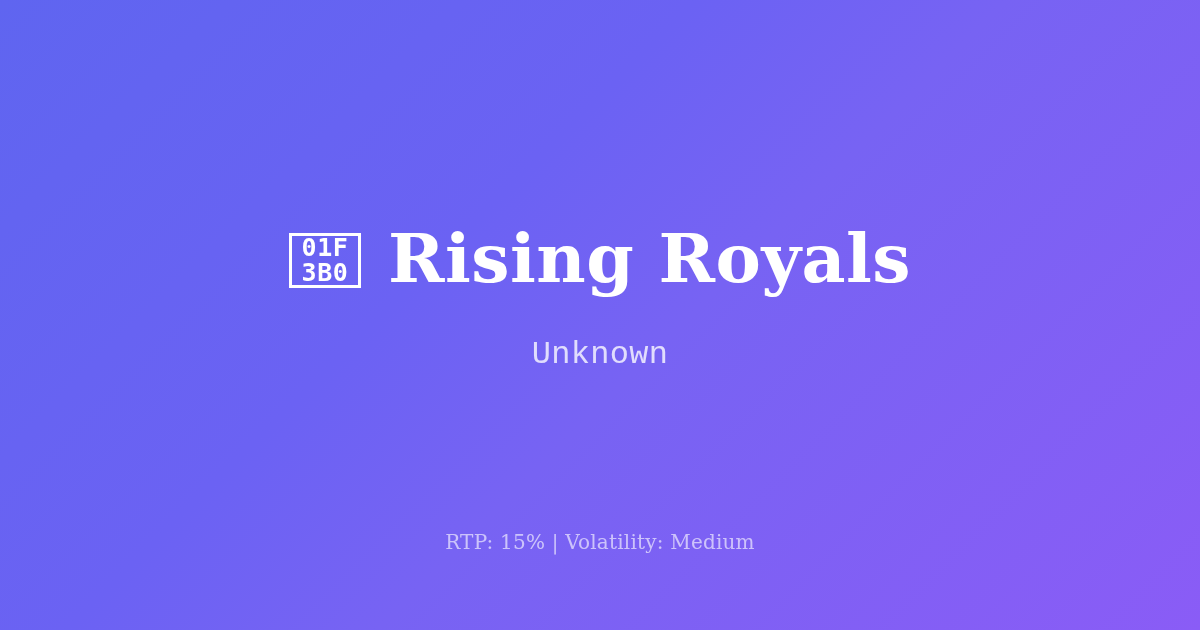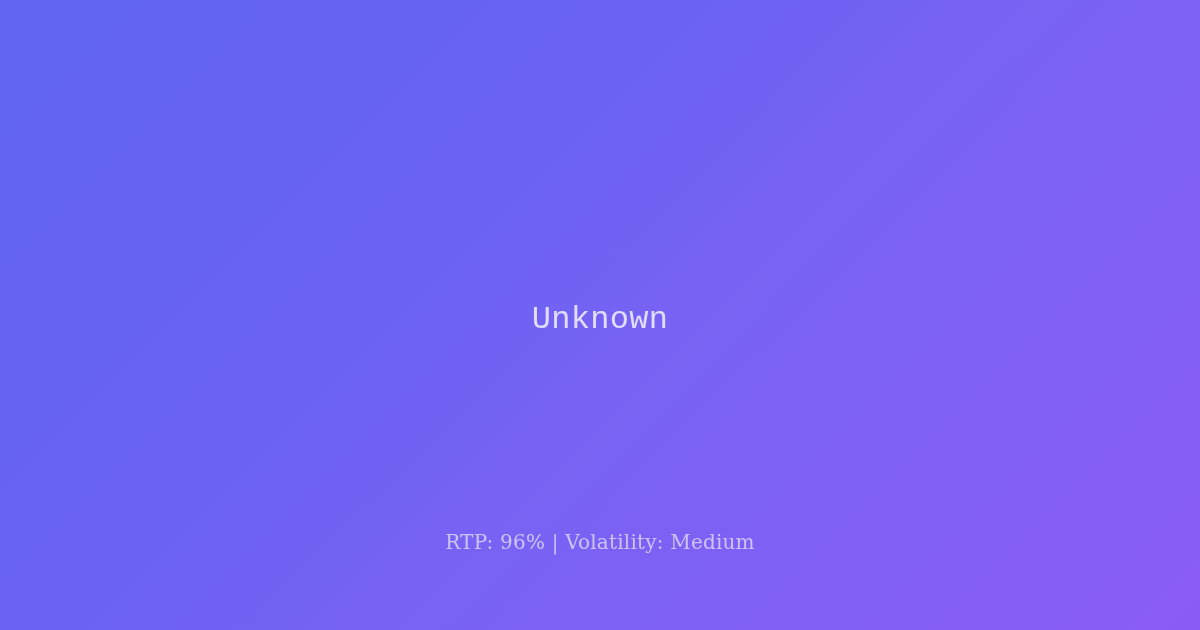--- a/index.html
+++ b/index.html
@@ -106,20 +106,27 @@
     white-space: nowrap;
   }
 </style>
 </head>
 <body>
 
 <div class="card">
 
   <div class="hero">
 
+    <div class="title-row">
+      <span class="tofu">
+        <span>01F</span>
+        <span>3B0</span>
+      </span>
+      <h1 class="title">Rising Royals</h1>
+    </div>
 
     <div class="subtitle">Unknown</div>
 
   </div>
 
-  <div class="footer-meta">RTP: 96% | Volatility: Medium</div>
+  <div class="footer-meta">RTP: 15% | Volatility: Medium</div>
 
 </div>
 
 </body></html>

